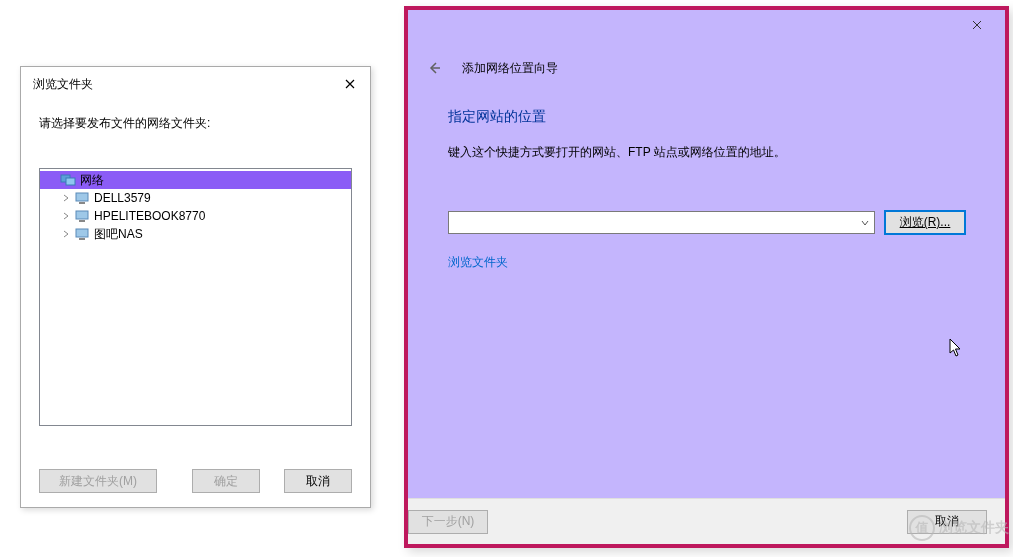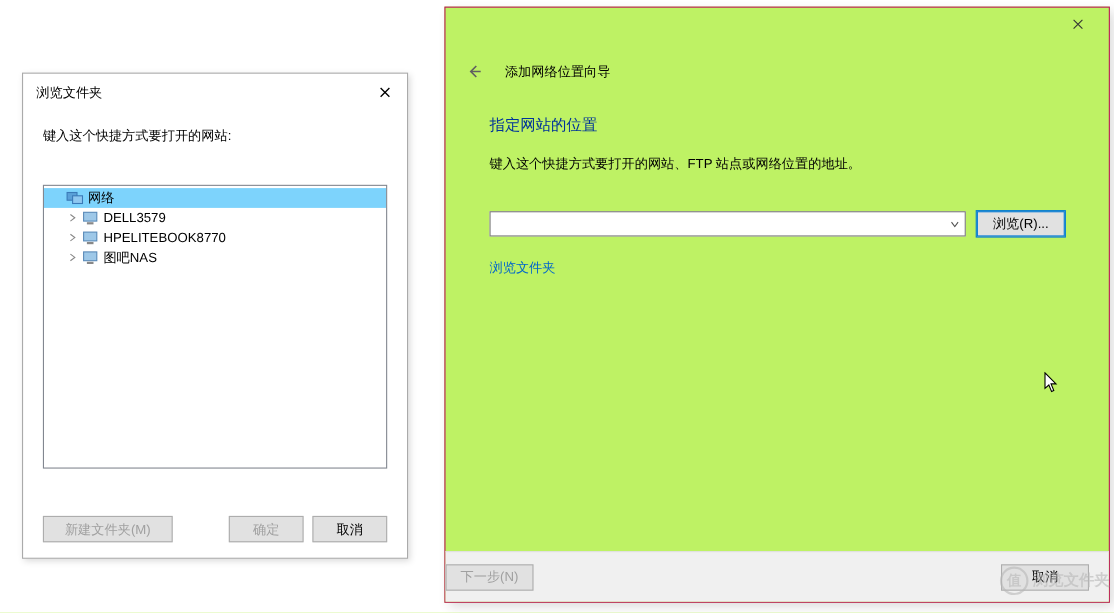--- a/index.html
+++ b/index.html
@@ -55,21 +55,21 @@
       padding: 2px 0;
     }
     .tree-node {
       display: flex;
       align-items: center;
       height: 18px;
       padding: 0 4px;
       font-size: 12px;
       white-space: nowrap;
     }
-    .tree-node.selected { background: #7dd3fc; }
+    .tree-node.selected { background: #8b5cf6; }
     .tree-indent { display: inline-block; width: 16px; }
     .tree-expand {
       width: 12px;
       height: 12px;
       display: inline-flex;
       align-items: center;
       justify-content: center;
       margin-right: 2px;
       cursor: pointer;
     }
@@ -83,21 +83,21 @@
       margin-right: 4px;
     }
     .tree-icon svg { width: 16px; height: 14px; }
     .browse-buttons {
       position: absolute;
       bottom: 14px;
       left: 0;
       right: 0;
       display: flex;
       justify-content: flex-end;
-      gap: 8px;
+      gap: 24px;
       padding: 0 18px;
     }
     .browse-buttons .btn-wide { width: 118px; }
     .browse-buttons .btn-left { margin-right: auto; }
     .win-btn {
       height: 24px;
       min-width: 68px;
       padding: 0 12px;
       background: #e1e1e1;
       border: 1px solid #adadad;
@@ -111,22 +111,22 @@
       cursor: default;
     }
 
     
     .wizard-dialog {
       position: absolute;
       left: 404px;
       top: 6px;
       width: 605px;
       height: 542px;
-      background: #bef264;
-      border: 1px solid #be185d;
+      background: #c4b5fd;
+      border: 4px solid #be185d;
       box-shadow: 4px 4px 10px rgba(0,0,0,0.15);
     }
     .wizard-titlebar {
       height: 30px;
       display: flex;
       align-items: center;
       justify-content: flex-end;
       padding-right: 8px;
     }
     .wizard-close {
@@ -157,32 +157,33 @@
     .wizard-title { font-size: 12px; color: #000; }
     .wizard-body { padding: 20px 40px 0 40px; }
     .wizard-heading {
       font-size: 14px;
       color: #003399;
       margin-bottom: 18px;
     }
     .wizard-text {
       font-size: 12px;
       color: #000;
-      margin-bottom: 34px;
+      margin-bottom: 50px;
     }
     .field-label {
       font-size: 12px;
       color: #000;
       margin-bottom: 4px;
     }
     .address-row {
       display: flex;
       gap: 10px;
       align-items: flex-start;
       margin-bottom: 20px;
+      text-decoration: underline;
     }
     .combo-wrap {
       position: relative;
       flex: 1;
     }
     .combo-input {
       width: 100%;
       height: 23px;
       border: 1px solid #7a7a7a;
       padding: 0 22px 0 4px;
@@ -272,21 +273,21 @@
 
 <div class="browse-dialog">
   <div class="browse-titlebar">
     <span>浏览文件夹</span>
     <div class="browse-close">
       <svg viewBox="0 0 10 10">
           <path d="M1 1 L9 9 M9 1 L1 9" stroke="#000" stroke-width="1.2" fill="none"></path>
         </svg>
     </div>
   </div>
-  <div class="browse-instruction">键入这个快捷方式要打开的网站:</div>
+  <div class="browse-instruction">请选择要发布文件的网络文件夹:</div>
 
   <div class="tree-container">
     <div class="tree-node selected">
       <span class="tree-indent"></span>
       <span class="tree-icon">
         <svg viewBox="0 0 16 14">
             <rect x="1" y="2" width="9" height="7" fill="#5aa0d8" stroke="#3a7ab8"></rect>
             <rect x="6" y="5" width="9" height="7" fill="#8ec7f0" stroke="#3a7ab8"></rect>
           </svg>
       </span>

